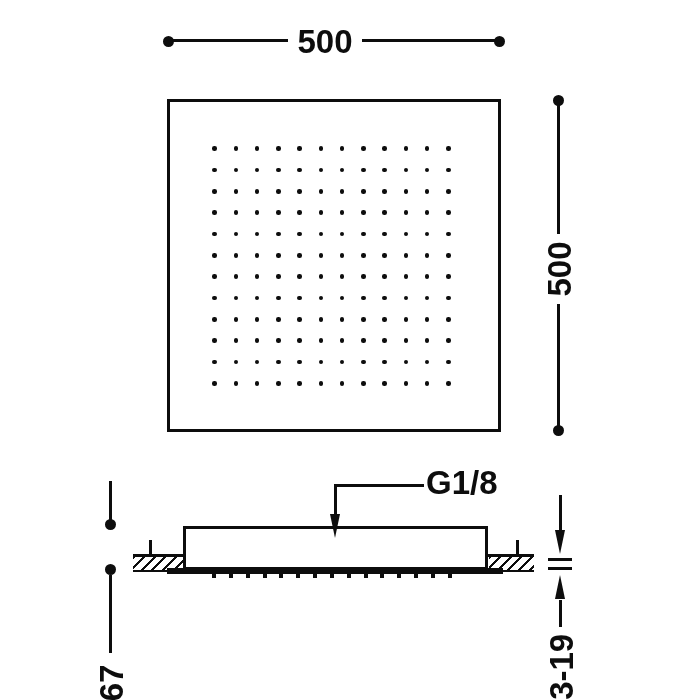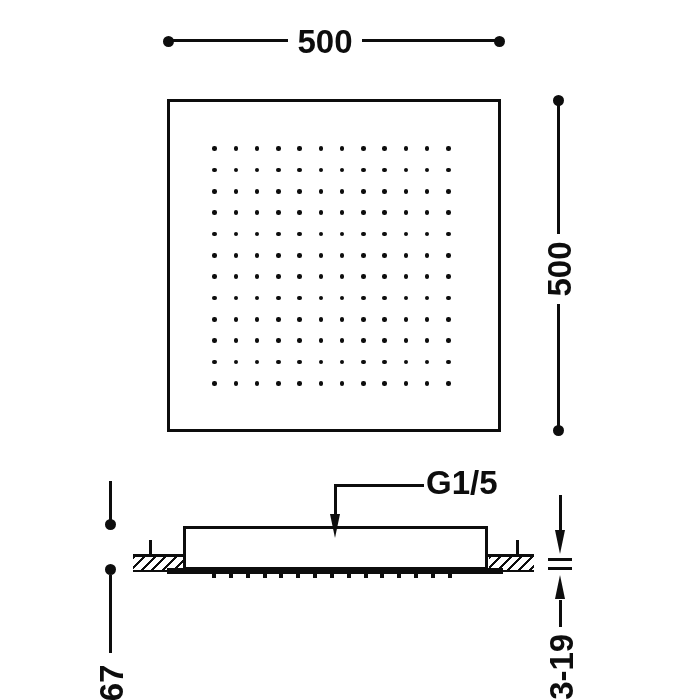--- a/index.html
+++ b/index.html
@@ -561,21 +561,21 @@
         <div class="side-nozzle-dash"></div>
         <div class="side-nozzle-dash"></div>
         <div class="side-nozzle-dash"></div>
       </div>
   </div>
 
   <div>
     <div class="hline" style="left:336px;top:460px;width:88px;"></div>
     <div class="vline" style="left:334px;top:460px;height:34px;"></div>
     <div class="arrow-down" style="left:330px;top:490px;"></div>
-    <div class="dim-label" style="left:426px;top:442px;">G1/5</div>
+    <div class="dim-label" style="left:426px;top:442px;">G1/8</div>
   </div>
 
   <div>
     <div class="vline" style="left:109px;top:457px;height:39px;"></div>
     <div class="dot" style="left:105px;top:495px;"></div>
     <div class="dot" style="left:105px;top:540px;"></div>
     <div class="vline" style="left:109px;top:551px;height:78px;"></div>
     <div class="dim-label rot" style="left:111px;top:659px;">67</div>
   </div>
 

